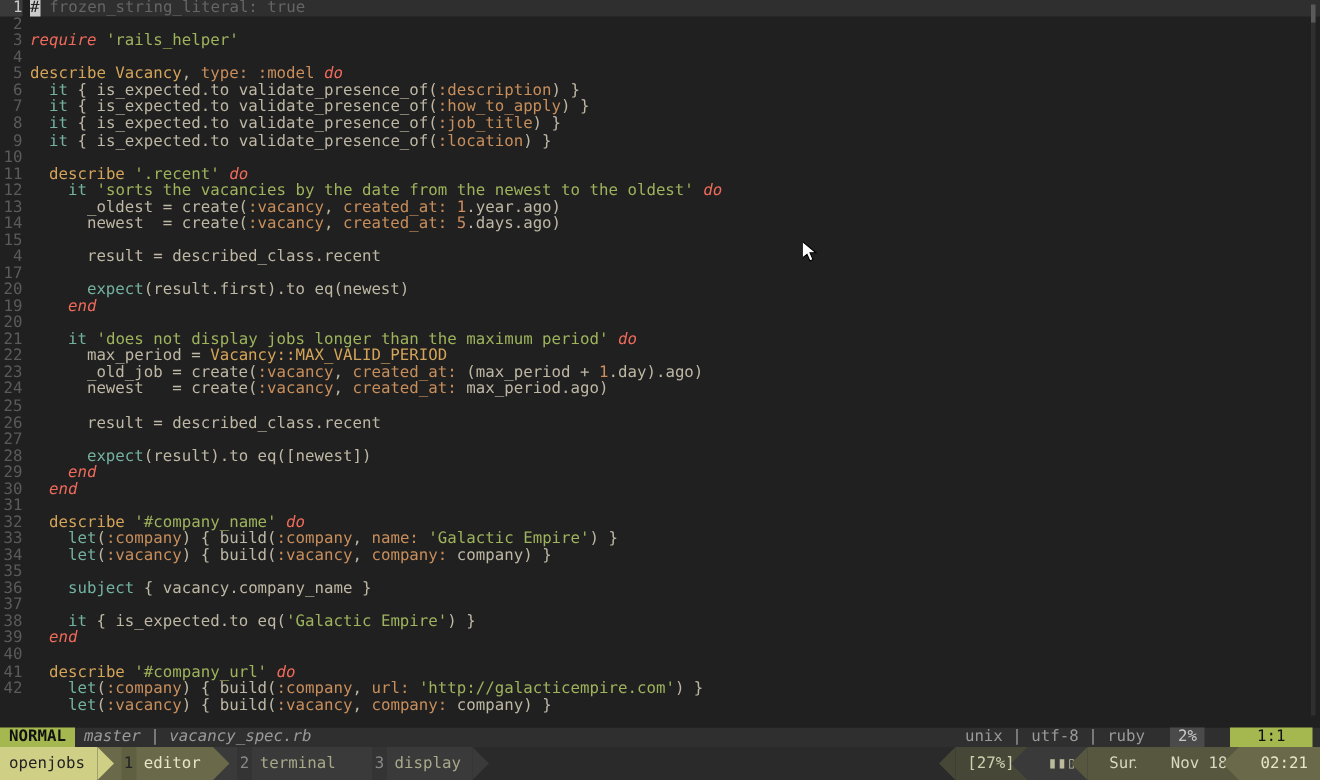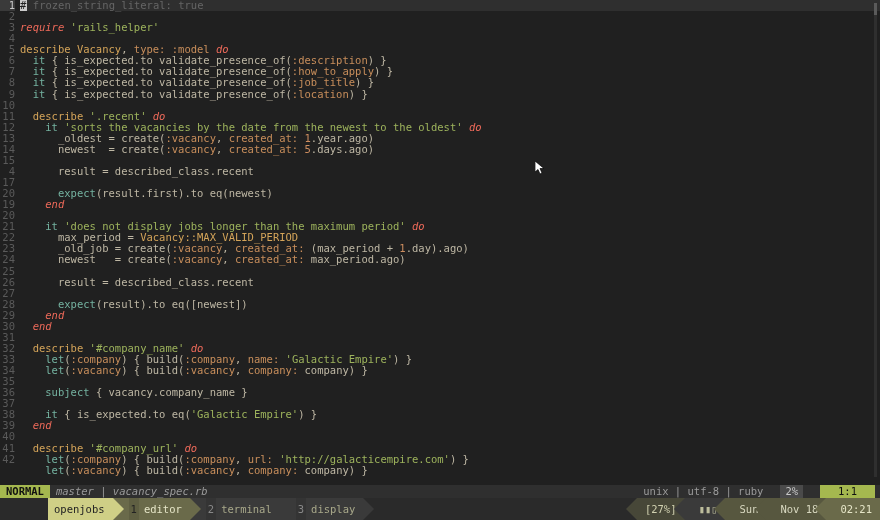--- a/index.html
+++ b/index.html
@@ -78,21 +78,20 @@
 
   
   .tmux {
     height: 22px;
     line-height: 22px;
     background: #2a2a2a;
     display:flex;
     align-items:center;
     font-size: 10.5px;
     position: relative;
-    padding-left: 48px;
   }
   .tseg {
     display:flex; align-items:center; height:22px;
     padding: 0 8px 0 6px;
     position: relative;
   }
   .tseg::after{
     content:"";
     position:absolute;
     right:-11px; top:0;

